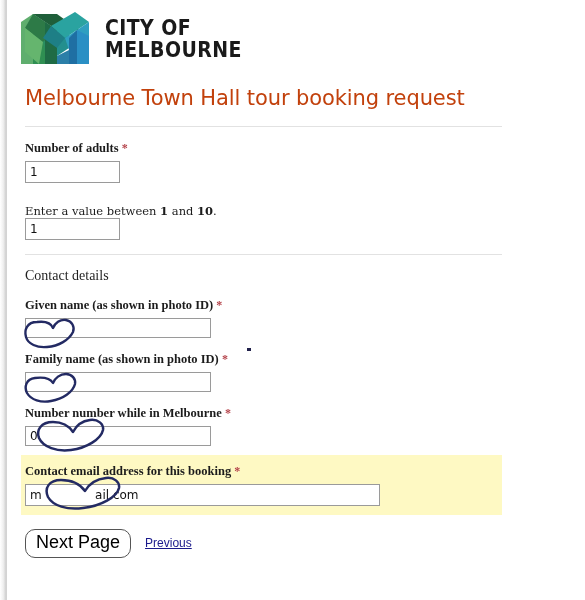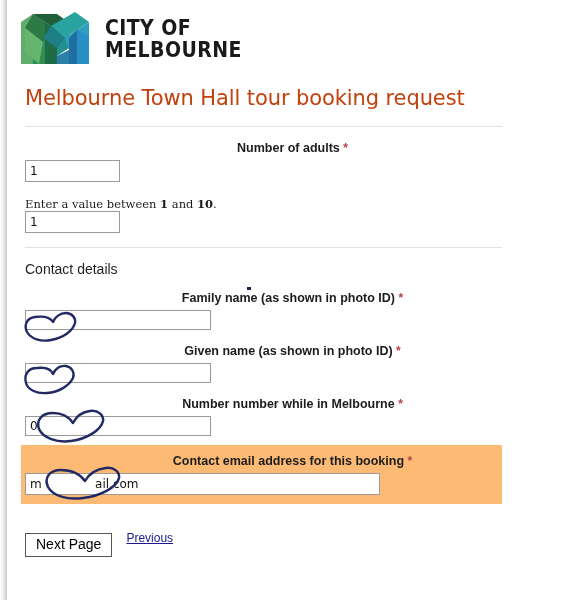--- a/index.html
+++ b/index.html
@@ -104,22 +104,21 @@
   .form {
     padding: 0 18px;
     position: relative;
   }
   .field { position: relative; }
   .field-label {
     font-size: 12.5px;
     font-weight: bold;
     color: #1c1c1c;
     margin: 14px 0 5px 0;
-    font-family: Liberation Sans, sans-serif;
-    text-align: center;
+    font-family: Liberation Serif, serif;
   }
   .req {
     color: #b4434a;
     font-weight: bold;
     font-size: 12px;
   }
   .text-input {
     display: block;
     font-family: "DejaVu Sans", sans-serif;
     font-size: 12px;
@@ -133,35 +132,35 @@
   }
   .input-narrow { width: 95px; height: 22px; }
   .input-name   { width: 186px; height: 20px; }
   .input-phone  { width: 186px; height: 20px; }
   .input-email  { width: 355px; height: 22px; }
 
   .help-text {
     font-family: "DejaVu Serif", serif;
     font-size: 11.5px;
     color: #1c1c1c;
-    margin-top: 15px;
+    margin-top: 21px;
   }
   .help-text b { font-weight: bold; }
 
   .section-title {
     font-size: 14px;
     color: #1f1f1f;
     font-weight: normal;
     margin: 13px 0 4px 0;
-    font-family: Liberation Sans, sans-serif;
+    font-family: Liberation Serif, serif;
   }
 
   
   .highlight-block {
-    background: #fdba74;
+    background: #fef9c3;
     margin: 9px -4px 0 -4px;
     padding: 5px 4px 9px 4px;
   }
   .highlight-block .field-label { margin-top: 4px; }
 
   
   .scribble {
     position: absolute;
     pointer-events: none;
   }
@@ -174,29 +173,28 @@
   }
 
   
   .footer {
     padding: 14px 18px 0 18px;
     display: flex;
     align-items: center;
   }
   .next-button {
     font-family: "Liberation Sans", sans-serif;
-    font-size: 14px;
+    font-size: 18px;
     color: #000;
     background: #ffffff;
     border: 1px solid #555;
     padding: 3px 10px 4px 10px;
     cursor: pointer;
-    border-radius: 0;
+    border-radius: 10px;
     line-height: 1.1;
-    margin-top: 15px;
   }
   .prev-link {
     font-family: "Liberation Sans", sans-serif;
     font-size: 12px;
     color: #1a1a8c;
     text-decoration: underline;
     margin-left: 14px;
     cursor: pointer;
   }
 </style>
@@ -260,41 +258,41 @@
       <div class="field">
         <input class="text-input input-narrow" type="text" value="1" style="">
       </div>
 
       <div class="rule" style="margin-left:0;margin-right:0;margin-top:14px;"></div>
 
       <h2 class="section-title">Contact details</h2>
 
       <div class="field">
         <div class="field-label">
+          <span>Given name (as shown in photo ID)</span>
+          <span class="req">*</span>
+        </div>
+        <input class="text-input input-name" type="text" value="" style="">
+        <div class="scribble" style="left:-2px; top:18px;">
+          <svg width="96" height="34" viewBox="0 0 96 34">
+            <path d="M14 6 C4 6 1 14 3 21 C5 28 14 32 24 31 C36 30 46 24 50 16 C52 11 49 5 43 4 C37 3 32 7 30 12 C28 7 22 5 14 6 Z" fill="none" stroke="#232a63" stroke-width="2.4" stroke-linecap="round" stroke-linejoin="round"></path>
+          </svg>
+        </div>
+      </div>
+
+      <div class="field">
+        <div class="field-label">
           <span>Family name (as shown in photo ID)</span>
           <span class="req">*</span>
         </div>
         <div class="artifact-dot" style="left:222px; top:-4px;"></div>
         <input class="text-input input-name" type="text" value="" style="">
         <div class="scribble" style="left:-2px; top:18px;">
           <svg width="96" height="34" viewBox="0 0 96 34">
             <path d="M12 8 C3 9 1 17 4 23 C8 30 18 33 28 31 C40 29 50 22 52 14 C53 9 49 4 43 4 C37 4 32 8 30 13 C27 8 20 7 12 8 Z" fill="none" stroke="#232a63" stroke-width="2.4" stroke-linecap="round" stroke-linejoin="round"></path>
-          </svg>
-        </div>
-      </div>
-
-      <div class="field">
-        <div class="field-label">
-          <span>Given name (as shown in photo ID)</span>
-          <span class="req">*</span>
-        </div>
-        <input class="text-input input-name" type="text" value="" style="">
-        <div class="scribble" style="left:-2px; top:18px;">
-          <svg width="96" height="34" viewBox="0 0 96 34">
-            <path d="M14 6 C4 6 1 14 3 21 C5 28 14 32 24 31 C36 30 46 24 50 16 C52 11 49 5 43 4 C37 3 32 7 30 12 C28 7 22 5 14 6 Z" fill="none" stroke="#232a63" stroke-width="2.4" stroke-linecap="round" stroke-linejoin="round"></path>
           </svg>
         </div>
       </div>
 
       <div class="field">
         <div class="field-label">
           <span>Number number while in Melbourne</span>
           <span class="req">*</span>
         </div>
         <input class="text-input input-phone" type="text" value="0" style="">

